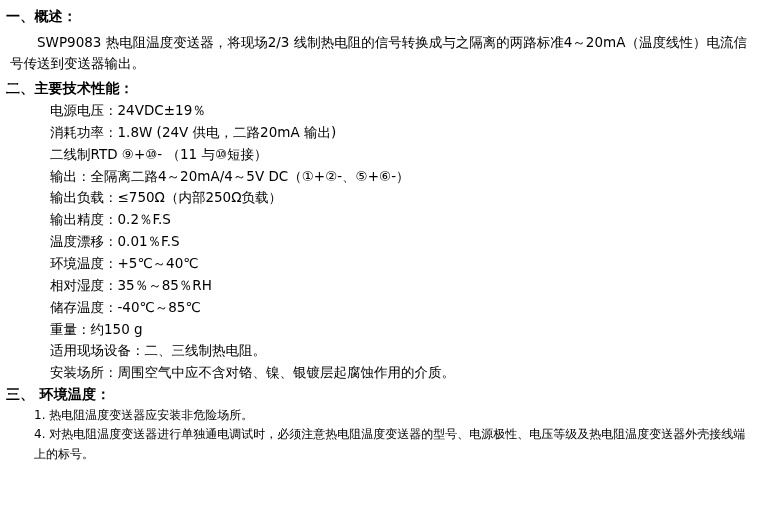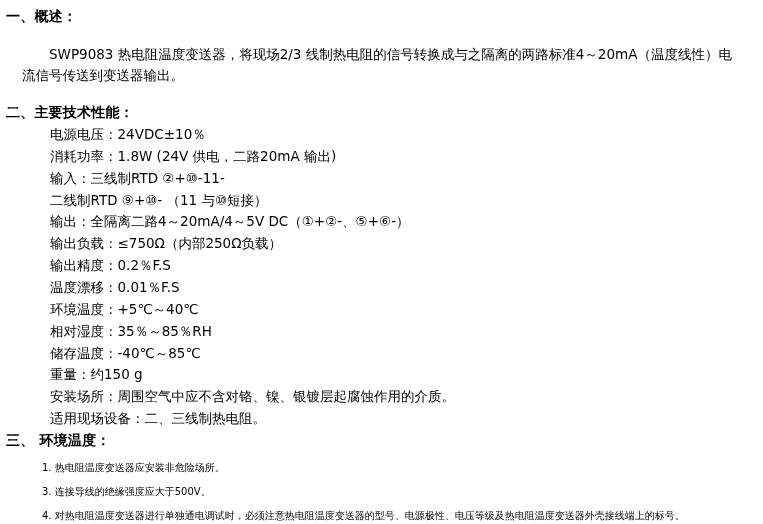--- a/index.html
+++ b/index.html
@@ -23,70 +23,68 @@
   }
   .sec-head {
     font-size: 14px;
     font-weight: bold;
     line-height: 1.55;
     margin: 0;
     letter-spacing: 0.2px;
   }
   .para {
     line-height: 1.58;
-    margin: 16px;
+    margin: 4px;
     text-indent: 2em;
     font-size: 13.5px;
   }
   .spec-line {
     line-height: 1.62;
     margin: 0;
     padding-left: 44px;
     font-size: 13.5px;
     white-space: nowrap;
   }
   .note-line {
     line-height: 1.62;
-    margin: 8px;
+    margin: 0;
     padding-left: 28px;
-    font-size: 10px;
+    font-size: 12px;
   }
   .sec-head.third {
     letter-spacing: 0.2px;
   }
 </style>
 </head>
 <body>
 
 <div class="page">
 
   <div>
     <p class="sec-head">一、概述：</p>
     <p class="para">SWP9083 热电阻温度变送器，将现场2/3 线制热电阻的信号转换成与之隔离的两路标准4～20mA（温度线性）电流信号传送到变送器输出。</p>
   </div>
 
   <div>
     <p class="sec-head">二、主要技术性能：</p>
-    <p class="spec-line">电源电压：24VDC±10％</p>
+    <p class="spec-line">电源电压：24VDC±19％</p>
     <p class="spec-line">消耗功率：1.8W (24V 供电，二路20mA 输出)</p>
-    <p class="spec-line">输入：三线制RTD ②+⑩-11-</p>
     <p class="spec-line">二线制RTD ⑨+⑩- （11 与⑩短接）</p>
     <p class="spec-line">输出：全隔离二路4～20mA/4～5V DC（①+②-、⑤+⑥-）</p>
     <p class="spec-line">输出负载：≤750Ω（内部250Ω负载）</p>
     <p class="spec-line">输出精度：0.2％F.S</p>
     <p class="spec-line">温度漂移：0.01％F.S</p>
     <p class="spec-line">环境温度：+5℃～40℃</p>
     <p class="spec-line">相对湿度：35％～85％RH</p>
     <p class="spec-line">储存温度：-40℃～85℃</p>
     <p class="spec-line">重量：约150 g</p>
+    <p class="spec-line">适用现场设备：二、三线制热电阻。</p>
     <p class="spec-line">安装场所：周围空气中应不含对铬、镍、银镀层起腐蚀作用的介质。</p>
-    <p class="spec-line">适用现场设备：二、三线制热电阻。</p>
   </div>
 
   <div>
     <p class="sec-head third">三、 环境温度：</p>
     <p class="note-line">1.  热电阻温度变送器应安装非危险场所。</p>
-    <p class="note-line">3.  连接导线的绝缘强度应大于500V。</p>
     <p class="note-line">4.  对热电阻温度变送器进行单独通电调试时，必须注意热电阻温度变送器的型号、电源极性、电压等级及热电阻温度变送器外壳接线端上的标号。</p>
 
   </div>
 
 </div>
 
 </body></html>

